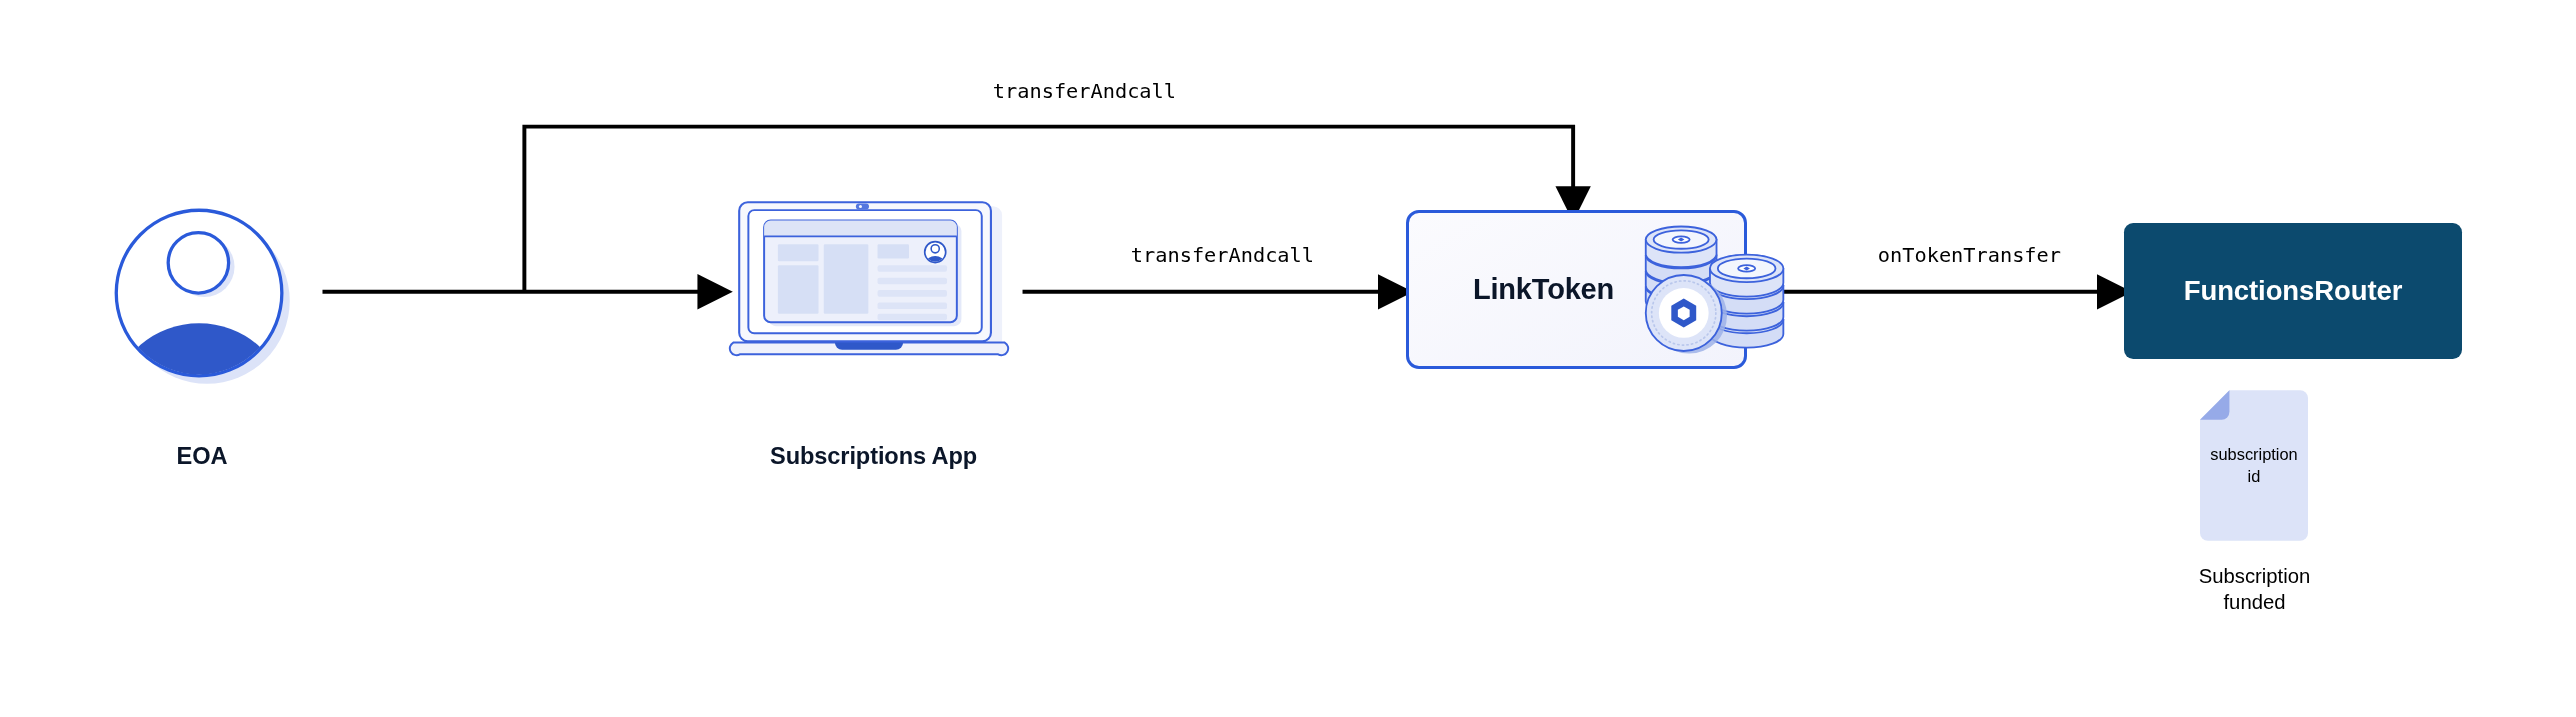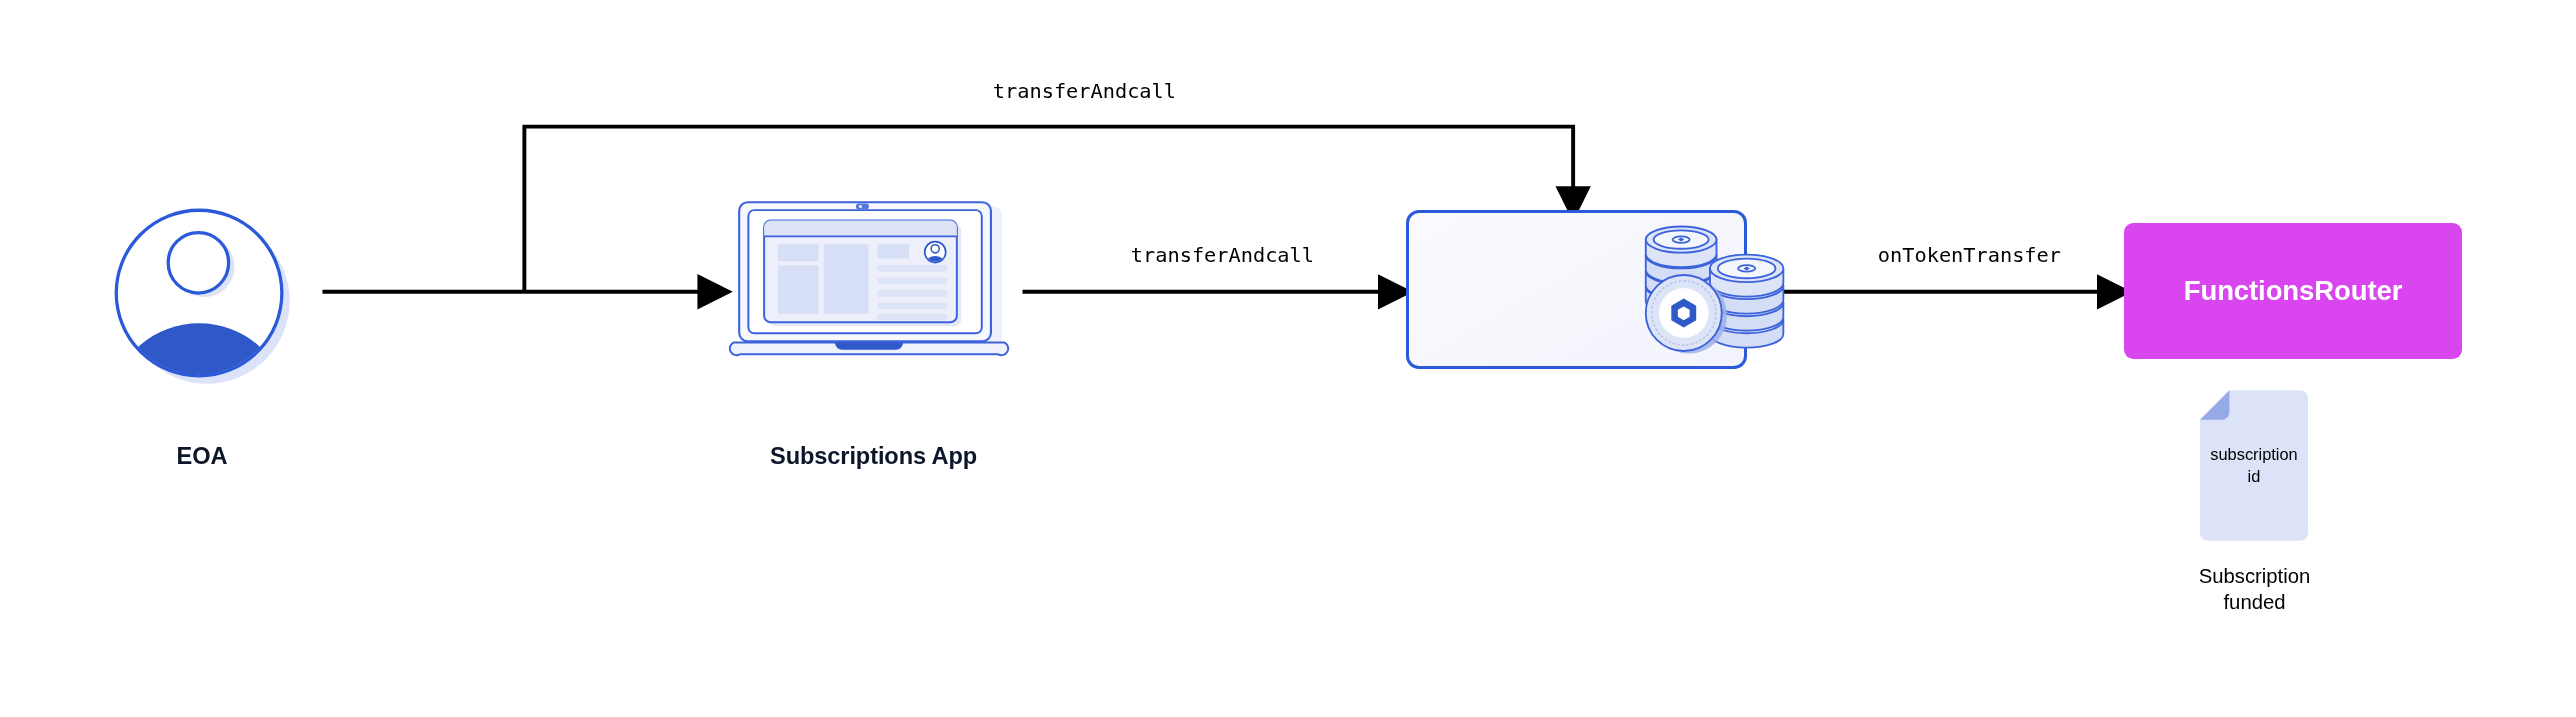--- a/index.html
+++ b/index.html
@@ -60,21 +60,21 @@
   #linktoken-label{
     position:absolute;left:1406px;top:210px;width:275px;height:159px;
     display:flex;align-items:center;justify-content:center;
     font-weight:bold;font-size:29px;color:#0B1629;letter-spacing:-0.2px;
   }
   #linktoken-coins{position:absolute;left:1626px;top:216px;width:164px;height:152px;}
 
   
   #functionsrouter-box{
     left:2124px;top:223px;width:338px;height:136px;
-    background:#d946ef;border-radius:9.2px;
+    background:#0c4a6e;border-radius:9.2px;
     display:flex;align-items:center;justify-content:center;
     box-sizing:border-box;
   }
   #functionsrouter-label{
     font-weight:bold;font-size:27.5px;color:#ffffff;letter-spacing:-0.1px;
   }
 
   
   #subscription-doc{left:2200px;top:390px;width:108px;height:151px;}
   #subscription-doc-text{
@@ -185,20 +185,21 @@
       <circle cx="316" cy="79" r="6.2" fill="#FFFFFF" stroke="#2F58C9" stroke-width="2.4"></circle>
     </g>
 
     <path d="M8,222 h414 a10,10 0 0 1 -10,18 h-394 a10,10 0 0 1 -10,-18 z" fill="#F0F2FB" stroke="#3C62DC" stroke-width="3"></path>
 
     <path d="M163,222 h104 a0,0 0 0 1 0,0 a11,11 0 0 1 -11,11 h-82 a11,11 0 0 1 -11,-11 z" fill="#2F58C9"></path>
   </svg>
   <div class="node-label" style="left:770px;top:399px;width:197px;text-align:right;">Subscriptions App</div>
 
   <div class="node" id="linktoken-box"></div>
+  <div id="linktoken-label">LinkToken</div>
   <svg id="linktoken-coins" viewBox="0 0 250 232" xmlns="http://www.w3.org/2000/svg">
     <g stroke="#3C62DC" stroke-width="2.8" stroke-linejoin="round">
 
       <g fill="#D4DDF6">
         <path d="M30,108 v22 a54,20 0 0 0 108,0 v-22 z"></path>
         <ellipse cx="84" cy="108" rx="54" ry="20"></ellipse>
         <path d="M30,84 v22 a54,20 0 0 0 108,0 v-22 z"></path>
         <ellipse cx="84" cy="84" rx="54" ry="20"></ellipse>
         <path d="M30,60 v22 a54,20 0 0 0 108,0 v-22 z"></path>
         <ellipse cx="84" cy="60" rx="54" ry="20"></ellipse>

